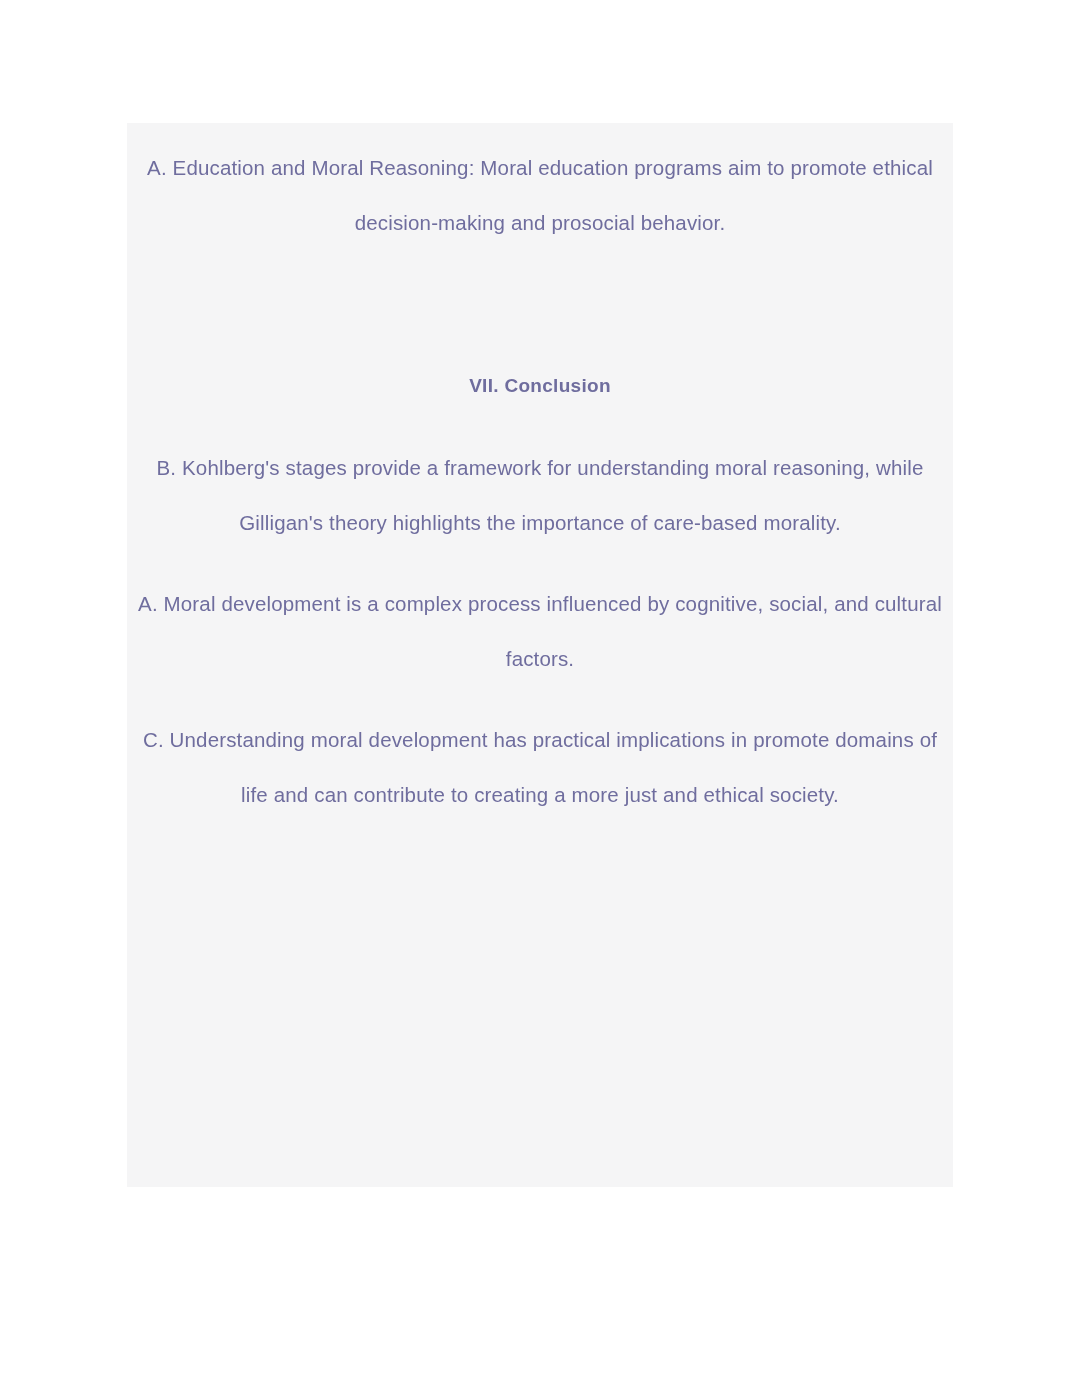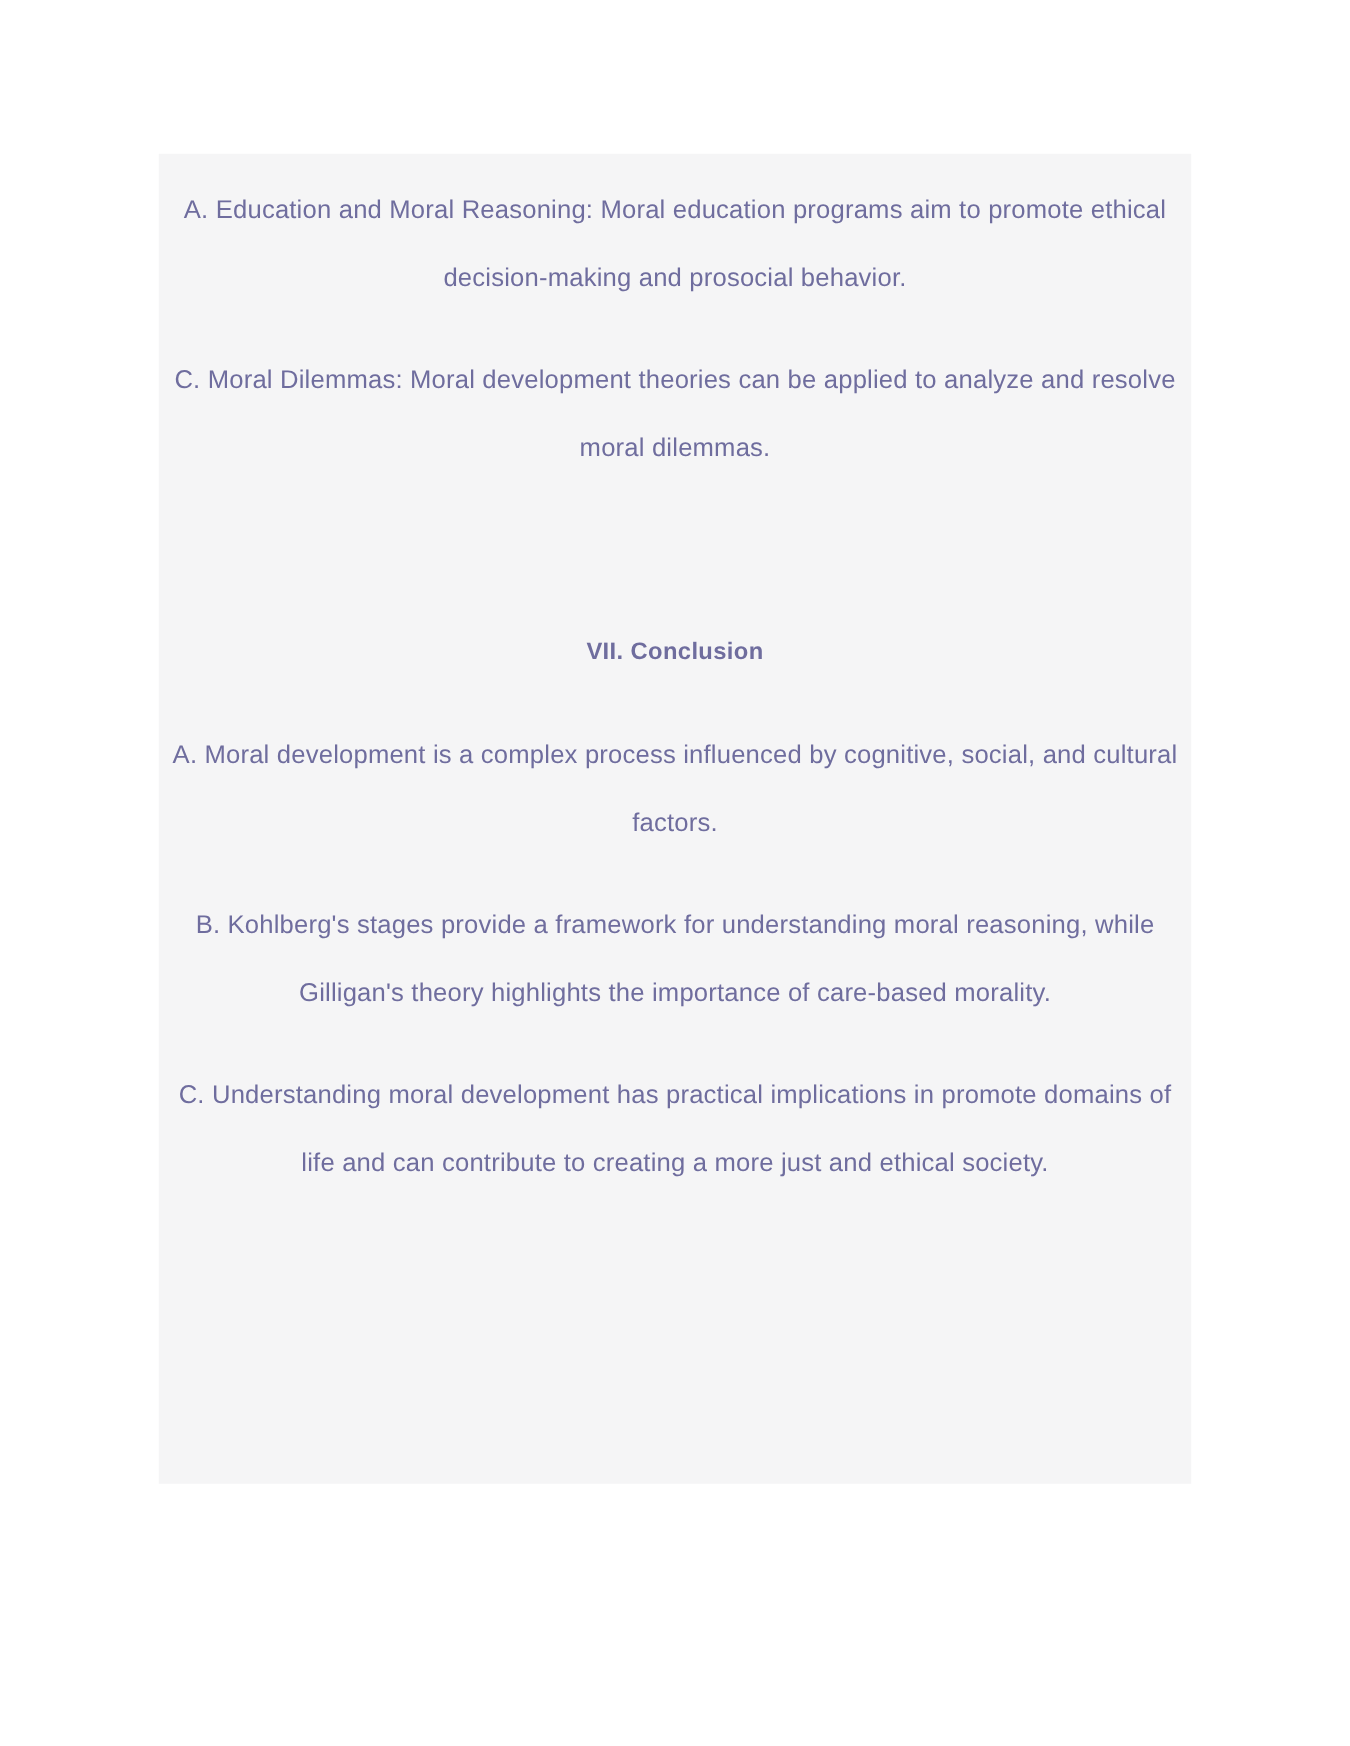--- a/index.html
+++ b/index.html
@@ -82,32 +82,31 @@
 </style>
 </head>
 <body>
 
 <div id="page">
 
   <div id="content-panel">
 
     <div class="section-block">
       <p class="para">A. Education and Moral Reasoning: Moral education programs aim to promote ethical decision-making and prosocial behavior.</p>
-      <p class="para">C. Moral Dilemmas: Moral development theories can be applied to analyze and resolve moral dilemmas.</p>
     </div>
 
     <div class="gap"></div>
 
     <div>
       <p class="heading">VII. Conclusion</p>
 
       <div class="gap-after-heading"></div>
 
+      <p class="para">B. Kohlberg's stages provide a framework for understanding moral reasoning, while Gilligan's theory highlights the importance of care-based morality.</p>
       <p class="para">A. Moral development is a complex process influenced by cognitive, social, and cultural factors.</p>
-      <p class="para">B. Kohlberg's stages provide a framework for understanding moral reasoning, while Gilligan's theory highlights the importance of care-based morality.</p>
       <p class="para">C. Understanding moral development has practical implications in promote domains of life and can contribute to creating a more just and ethical society.</p>
     </div>
 
     <div class="gap-bottom"></div>
 
   </div>
 
 </div>
 
 </body></html>

